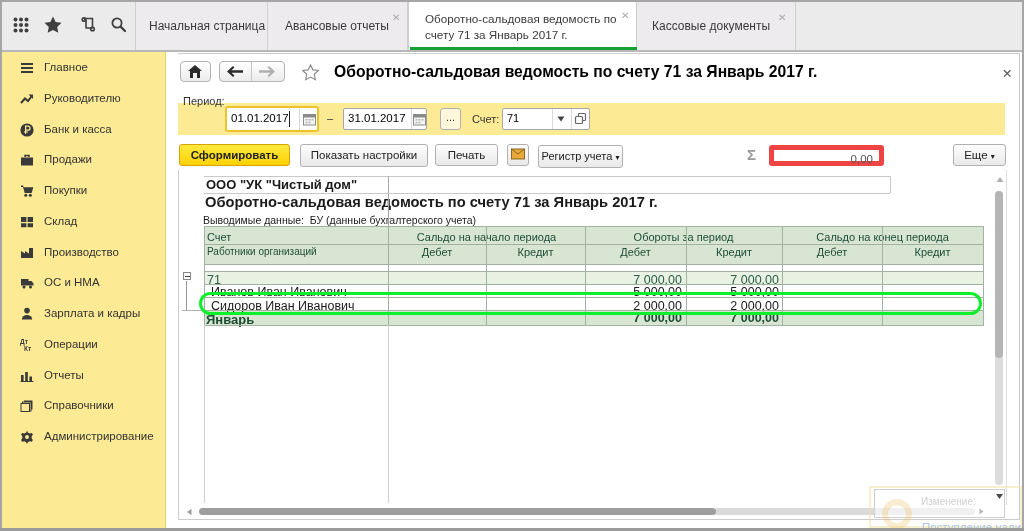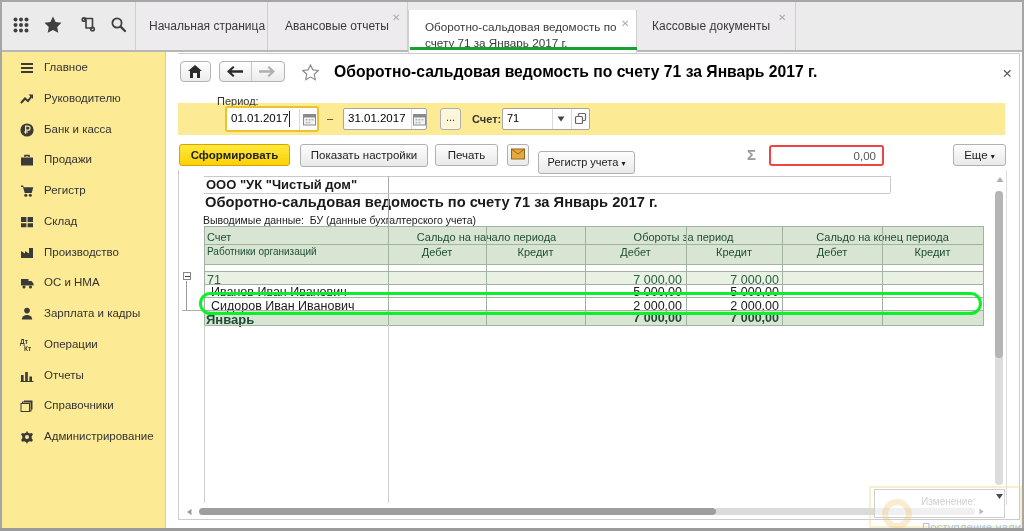--- a/index.html
+++ b/index.html
@@ -96,21 +96,21 @@
   <line x1="10.6" y1="10.6" x2="15" y2="15" stroke="#3f3f3f" stroke-width="2.2" stroke-linecap="round"></line>
 </svg>
 
 <div class="tab" style="left:135px;width:133px;border-left:1px solid #cfcfcf;">
     <span style="position:absolute;left:13px;top:16.5px;text-align:right;">Начальная страница</span>
   </div>
 <div class="tab" style="left:268px;width:140px;">
     <span style="position:absolute;left:17px;top:16.5px;">Авансовые отчеты</span>
     <span class="x" style="left:124px;top:10px;">✕</span>
   </div>
-<div class="tab" id="tab3" style="left:408px;width:229px;margin-top:8px;">
+<div class="tab" id="tab3" style="left:408px;width:229px;">
   <span style="position:absolute;left:16px;top:9px;line-height:16px;font-size:11.7px;">Оборотно-сальдовая ведомость по<br>счету 71 за Январь 2017 г.</span>
   <span class="x" style="left:212px;top:8px;">✕</span>
 </div>
 <div class="abs" id="tab3green"></div>
 <div class="tab" style="left:637px;width:159px;">
     <span style="position:absolute;left:15px;top:16.5px;">Кассовые документы</span>
     <span class="x" style="left:141px;top:10px;">✕</span>
   </div>
 
 <div class="abs" id="sidebar"></div>
@@ -141,21 +141,21 @@
         <path d="M5 4 V2.5 h4 V4" fill="none" stroke="#3a3a3a" stroke-width="1.5"></path>
       </svg>
       <span class="lbl">Продажи</span>
     </div>
     <div class="sbitem" style="top:181px">
       <svg width="14" height="14" viewBox="0 0 14 14">
         <path d="M1 1.6 h2.1 l.6 1.7 h9.6 l-1.6 5.8 H4.7 L3 2.9 H1 z" fill="#3a3a3a"></path>
         <circle cx="5.8" cy="11.3" r="1.5" fill="#3a3a3a"></circle>
         <circle cx="10.3" cy="11.3" r="1.5" fill="#3a3a3a"></circle>
       </svg>
-      <span class="lbl">Регистр</span>
+      <span class="lbl">Покупки</span>
     </div>
     <div class="sbitem" style="top:212px">
       <svg width="14" height="14" viewBox="0 0 14 14">
         <path d="M1 2h5.4v5H1zM7.6 2H13v5H7.6zM1 8.2h5.4v4H1zM7.6 8.2H13v4H7.6z" fill="#3a3a3a"></path>
       </svg>
       <span class="lbl">Склад</span>
     </div>
     <div class="sbitem" style="top:243px">
       <svg width="14" height="14" viewBox="0 0 14 14">
         <path d="M1 12 V5 l4 2.5 V5 l4 2.5 V2 h4 v10 z" fill="#3a3a3a"></path>
@@ -223,21 +223,21 @@
 <svg class="abs" style="left:259px;top:66px" width="16" height="11" viewBox="0 0 16 11">
   <path d="M10 0 L8.5 1.5 L11.5 4.3 H0 V6.7 H11.5 L8.5 9.5 L10 11 L16 5.5 Z" fill="#b0b0b0"></path>
 </svg>
 <svg class="abs" style="left:302px;top:64px" width="17" height="17" viewBox="0 0 18 18">
   <path d="M9 1 L11.5 6.2 L17.3 6.9 L13 10.9 L14.1 16.6 L9 13.8 L3.9 16.6 L5 10.9 L0.7 6.9 L6.5 6.2 Z" fill="none" stroke="#8a8a8a" stroke-width="1.2"></path>
 </svg>
 <div class="abs" id="ptitle">Оборотно-сальдовая ведомость по счету 71 за Январь 2017 г.</div>
 <div class="abs" id="pclose">✕</div>
 
 <div class="abs" id="filter"></div>
-<div class="flabel" style="left:183px;top:95px;margin-left:34px;">Период:</div>
+<div class="flabel" style="left:183px;top:95px;">Период:</div>
 <div class="abs" style="left:225px;top:106px;width:94px;height:26px;border:2.5px solid #eec12f;border-radius:3px;background:#fff;"></div>
 <div class="abs" style="left:231px;top:112px;font-size:11.5px;color:#000;">01.01.2017</div>
 <div class="abs" style="left:289px;top:111px;width:1px;height:16px;background:#222;"></div>
 <div class="abs" style="left:299px;top:109px;width:1px;height:21px;background:#d9d9d9;"></div>
 <svg class="abs" style="left:303px;top:113px" width="13" height="13" viewBox="0 0 13 13">
   <rect x="0.5" y="1.5" width="12" height="10.5" fill="#f4f4f4" stroke="#8a8a8a" stroke-width="1"></rect>
   <rect x="1" y="2" width="11" height="2.5" fill="#8a8a8a"></rect>
   <rect x="2.5" y="6" width="2" height="1.5" fill="#b5b5b5"></rect>
     <rect x="5.5" y="6" width="2" height="1.5" fill="#b5b5b5"></rect>
     <rect x="8.5" y="6" width="2" height="1.5" fill="#b5b5b5"></rect>
@@ -251,44 +251,44 @@
 <svg class="abs" style="left:413px;top:113px" width="13" height="13" viewBox="0 0 13 13">
   <rect x="0.5" y="1.5" width="12" height="10.5" fill="#f4f4f4" stroke="#8a8a8a" stroke-width="1"></rect>
   <rect x="1" y="2" width="11" height="2.5" fill="#8a8a8a"></rect>
   <rect x="2.5" y="6" width="2" height="1.5" fill="#b5b5b5"></rect>
     <rect x="5.5" y="6" width="2" height="1.5" fill="#b5b5b5"></rect>
     <rect x="8.5" y="6" width="2" height="1.5" fill="#b5b5b5"></rect>
   <rect x="2.5" y="8.8" width="2" height="1.5" fill="#b5b5b5"></rect>
     <rect x="5.5" y="8.8" width="2" height="1.5" fill="#b5b5b5"></rect>
 </svg>
 <div class="abs" style="left:440px;top:108px;width:21px;height:22px;border:1px solid #b0b0b0;border-radius:3px;background:#fcf6da;color:#333;font-size:11px;text-align:center;line-height:17px;">...</div>
-<div class="flabel" style="left:472px;top:113px;font-weight:bold;">Счет:</div>
+<div class="flabel" style="left:472px;top:113px;">Счет:</div>
 <div class="finput" style="left:502px;top:108px;width:88px;height:22px;"></div>
 <div class="abs" style="left:507px;top:112px;font-size:11px;color:#000;">71</div>
 <div class="abs" style="left:552px;top:109px;width:1px;height:20px;background:#d9d9d9;"></div>
 <div class="abs" style="left:571px;top:109px;width:1px;height:20px;background:#d9d9d9;"></div>
 <svg class="abs" style="left:557px;top:116px" width="8" height="6" viewBox="0 0 8 6">
     <path d="M0.5 0.5 H7.5 L4 5.5 Z" fill="#444"></path>
   </svg>
 <svg class="abs" style="left:574px;top:112px" width="13" height="13" viewBox="0 0 13 13">
   <rect x="4.5" y="1.5" width="7" height="7" fill="none" stroke="#666" stroke-width="1.2" rx="1"></rect>
   <rect x="1.5" y="4.5" width="7" height="7" fill="#fff" stroke="#666" stroke-width="1.2" rx="1"></rect>
 </svg>
 
 <div class="abtn" style="left:179px;top:143.5px;width:111px;height:22.5px;background:linear-gradient(#ffe93e,#fcd104);border-color:#d8a200;font-weight:bold;line-height:21px;font-size:11.5px;">Сформировать</div>
 <div class="abtn" style="left:300px;top:143.5px;width:128px;height:23px;line-height:21px;font-size:11.5px;">Показать настройки</div>
 <div class="abtn" style="left:435px;top:143.5px;width:63px;height:22.5px;line-height:21px;font-size:11.5px;">Печать</div>
 <div class="abtn" style="left:507px;top:143.5px;width:22px;height:22.5px;"></div>
 <svg class="abs" style="left:511px;top:148px" width="14" height="12" viewBox="0 0 14 12">
   <rect x="0.5" y="1" width="13" height="10" fill="#e9a83c" stroke="#8a6a20"></rect>
   <path d="M0.5 1 L7 6 L13.5 1" fill="none" stroke="#8a6a20"></path>
 </svg>
-<div class="abtn" style="left:538px;top:151px;width:97px;height:22.5px;line-height:21px;font-size:11px;">Регистр учета <span style="font-size:8px;">▾</span></div>
+<div class="abtn" style="left:538px;top:145px;width:85px;height:22.5px;line-height:21px;font-size:11px;">Регистр учета <span style="font-size:8px;">▾</span></div>
 <div class="abs" style="left:747px;top:146px;font-size:15px;color:#9a9a9a;font-weight:bold;">Σ</div>
-<div class="abs" style="left:769px;top:145px;width:115px;height:21px;background:#fff;border:2px solid #ef4444;border-radius:3px;font-size:11.5px;color:#555;text-align:right;line-height:19px;padding-right:6px;">0,00</div>
+<div class="abs" style="left:769px;top:145px;width:115px;height:21px;background:#fff;border:5px solid #ef4444;border-radius:3px;font-size:11.5px;color:#555;text-align:right;line-height:19px;padding-right:6px;">0,00</div>
 <div class="abtn" style="left:953px;top:143.5px;width:53px;height:22.5px;line-height:21px;font-size:11.5px;">Еще <span style="font-size:8px;">▾</span></div>
 
 <div class="cell" style="left:206px;top:177px;font-size:13px;font-weight:bold;">ООО "УК "Чистый дом"</div>
 <div class="cell" style="left:205px;top:193.5px;font-size:14.7px;font-weight:bold;">Оборотно-сальдовая ведомость по счету 71 за Январь 2017 г.</div>
 <div class="cell" style="left:203px;top:214px;font-size:10.5px;">Выводимые данные:&nbsp; БУ (данные бухгалтерского учета)</div>
 
 <div id="report">
     <div class="abs greenbg" style="left:204px;top:226px;width:779px;height:38px;"></div>
     <div class="abs lgreenbg" style="left:204px;top:270.5px;width:779px;height:13px;"></div>
     <div class="abs greenbg" style="left:204px;top:310.5px;width:779px;height:14.5px;"></div>

